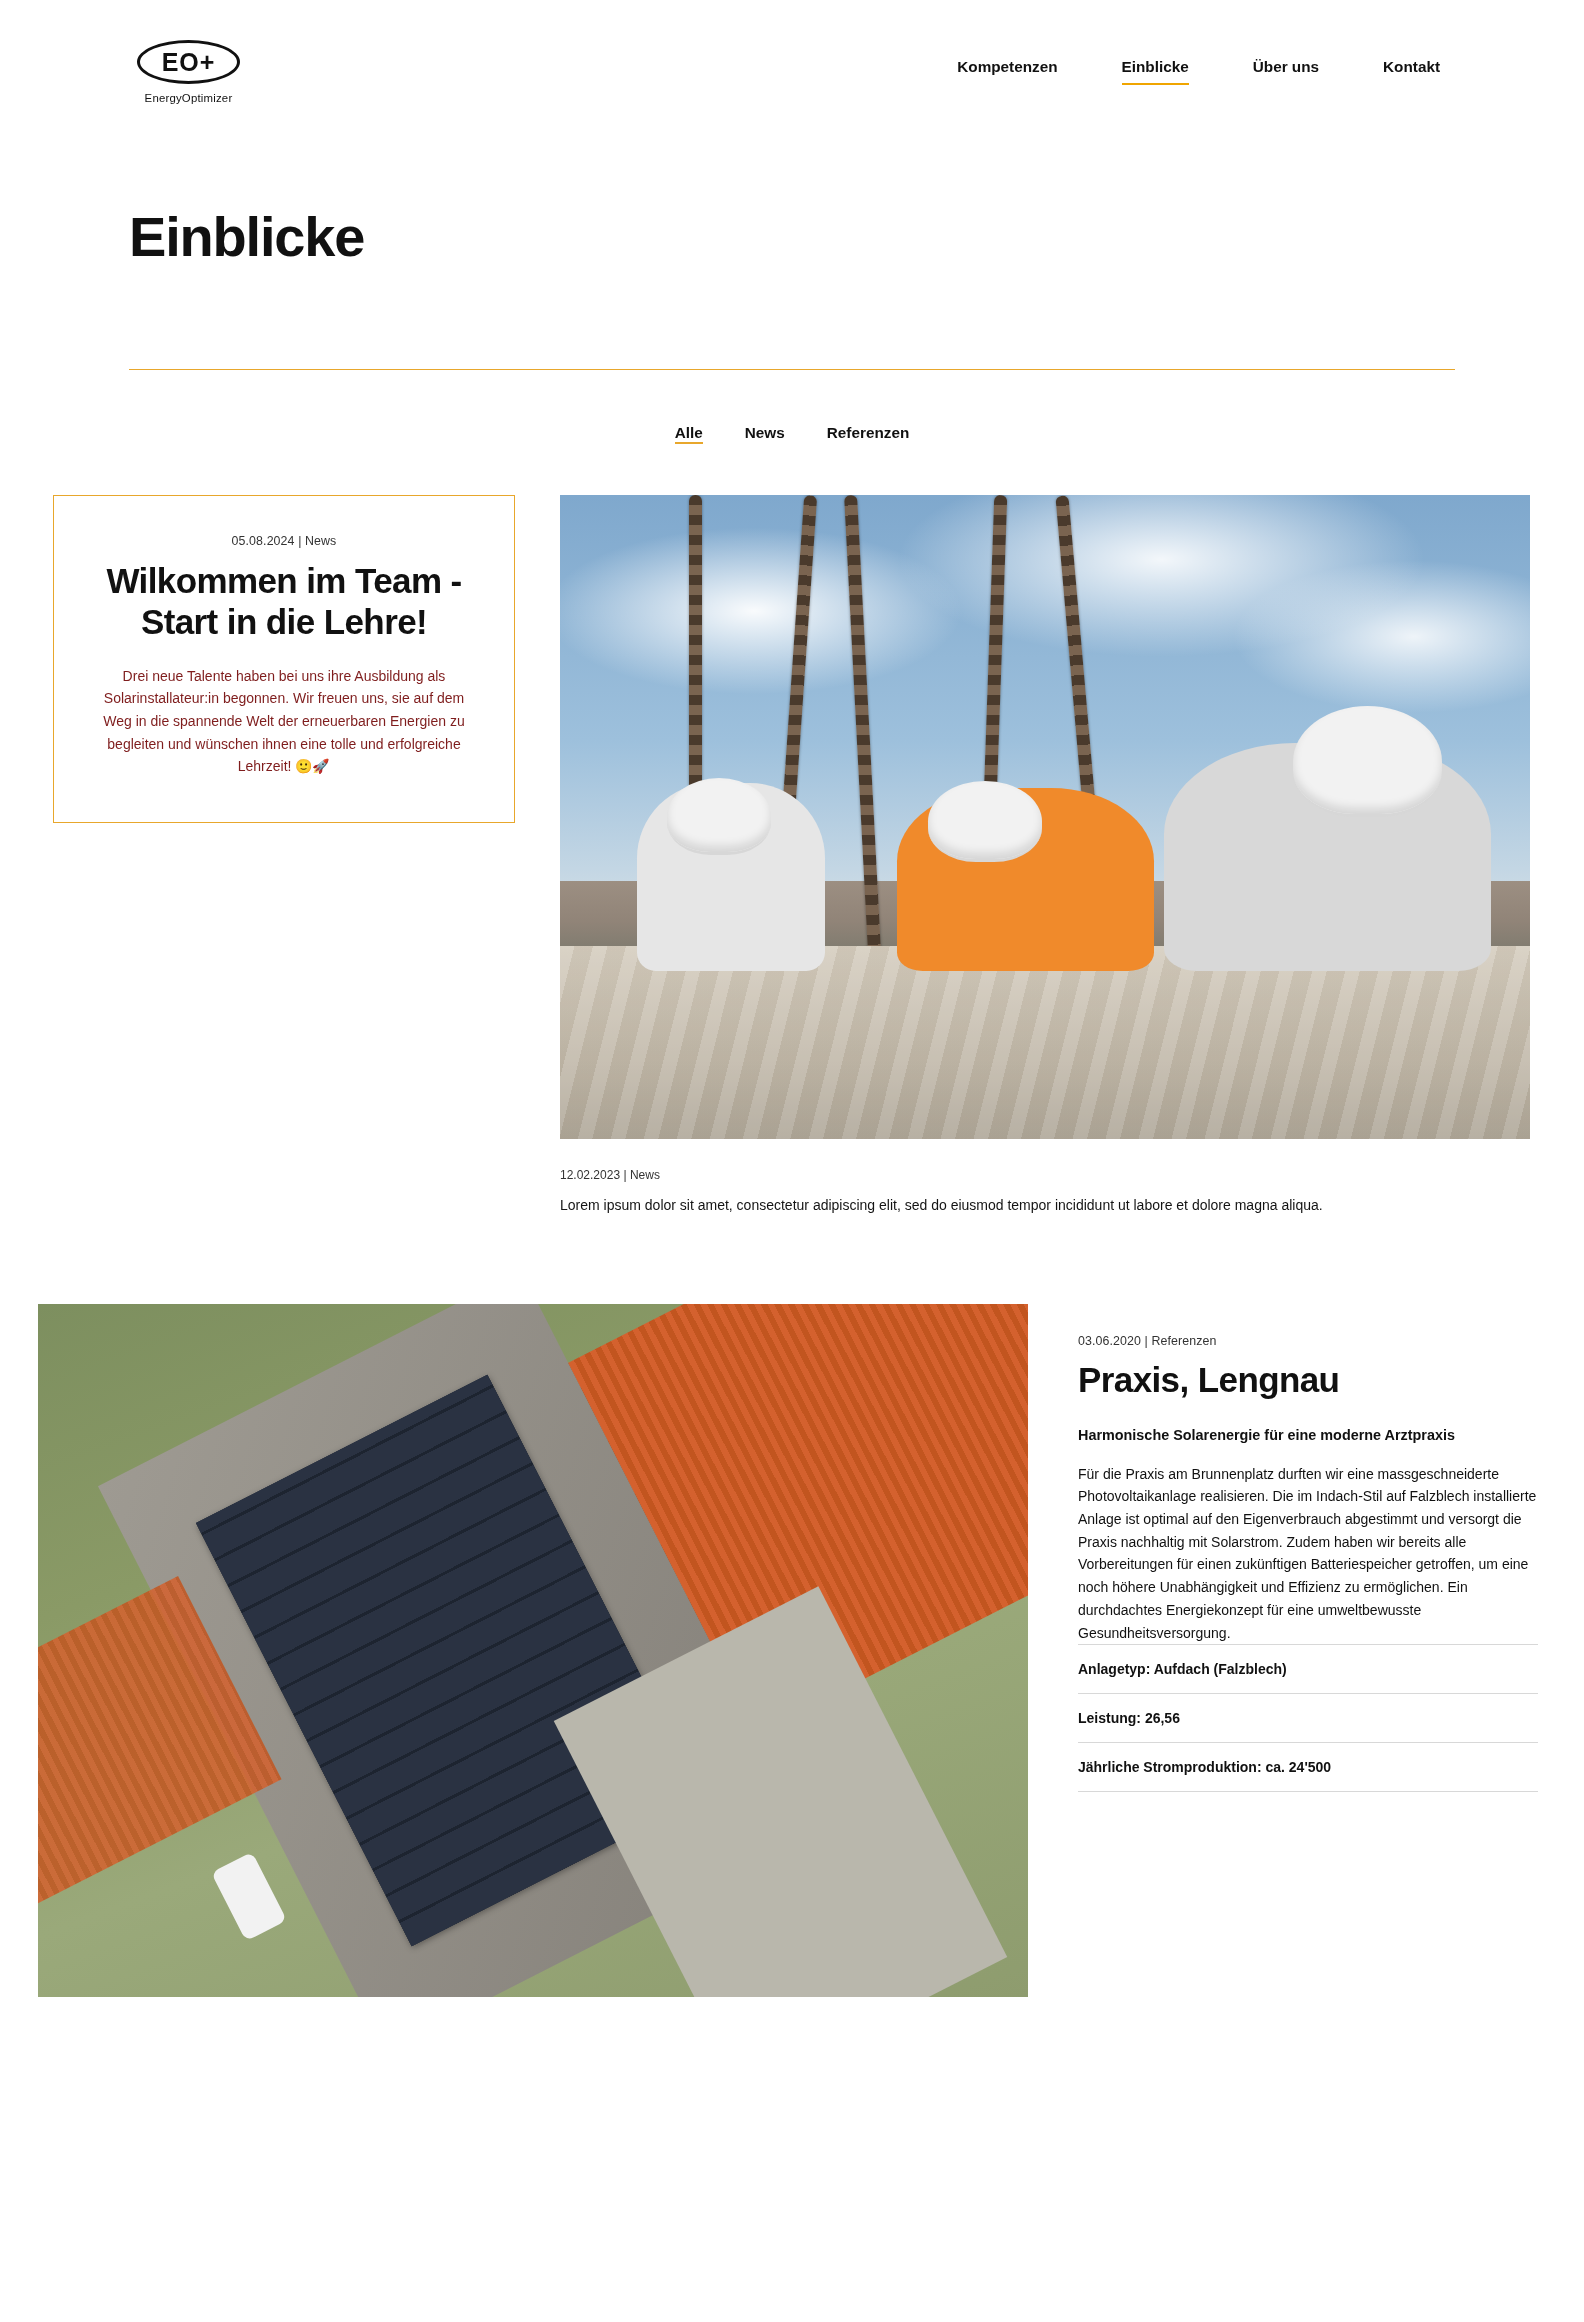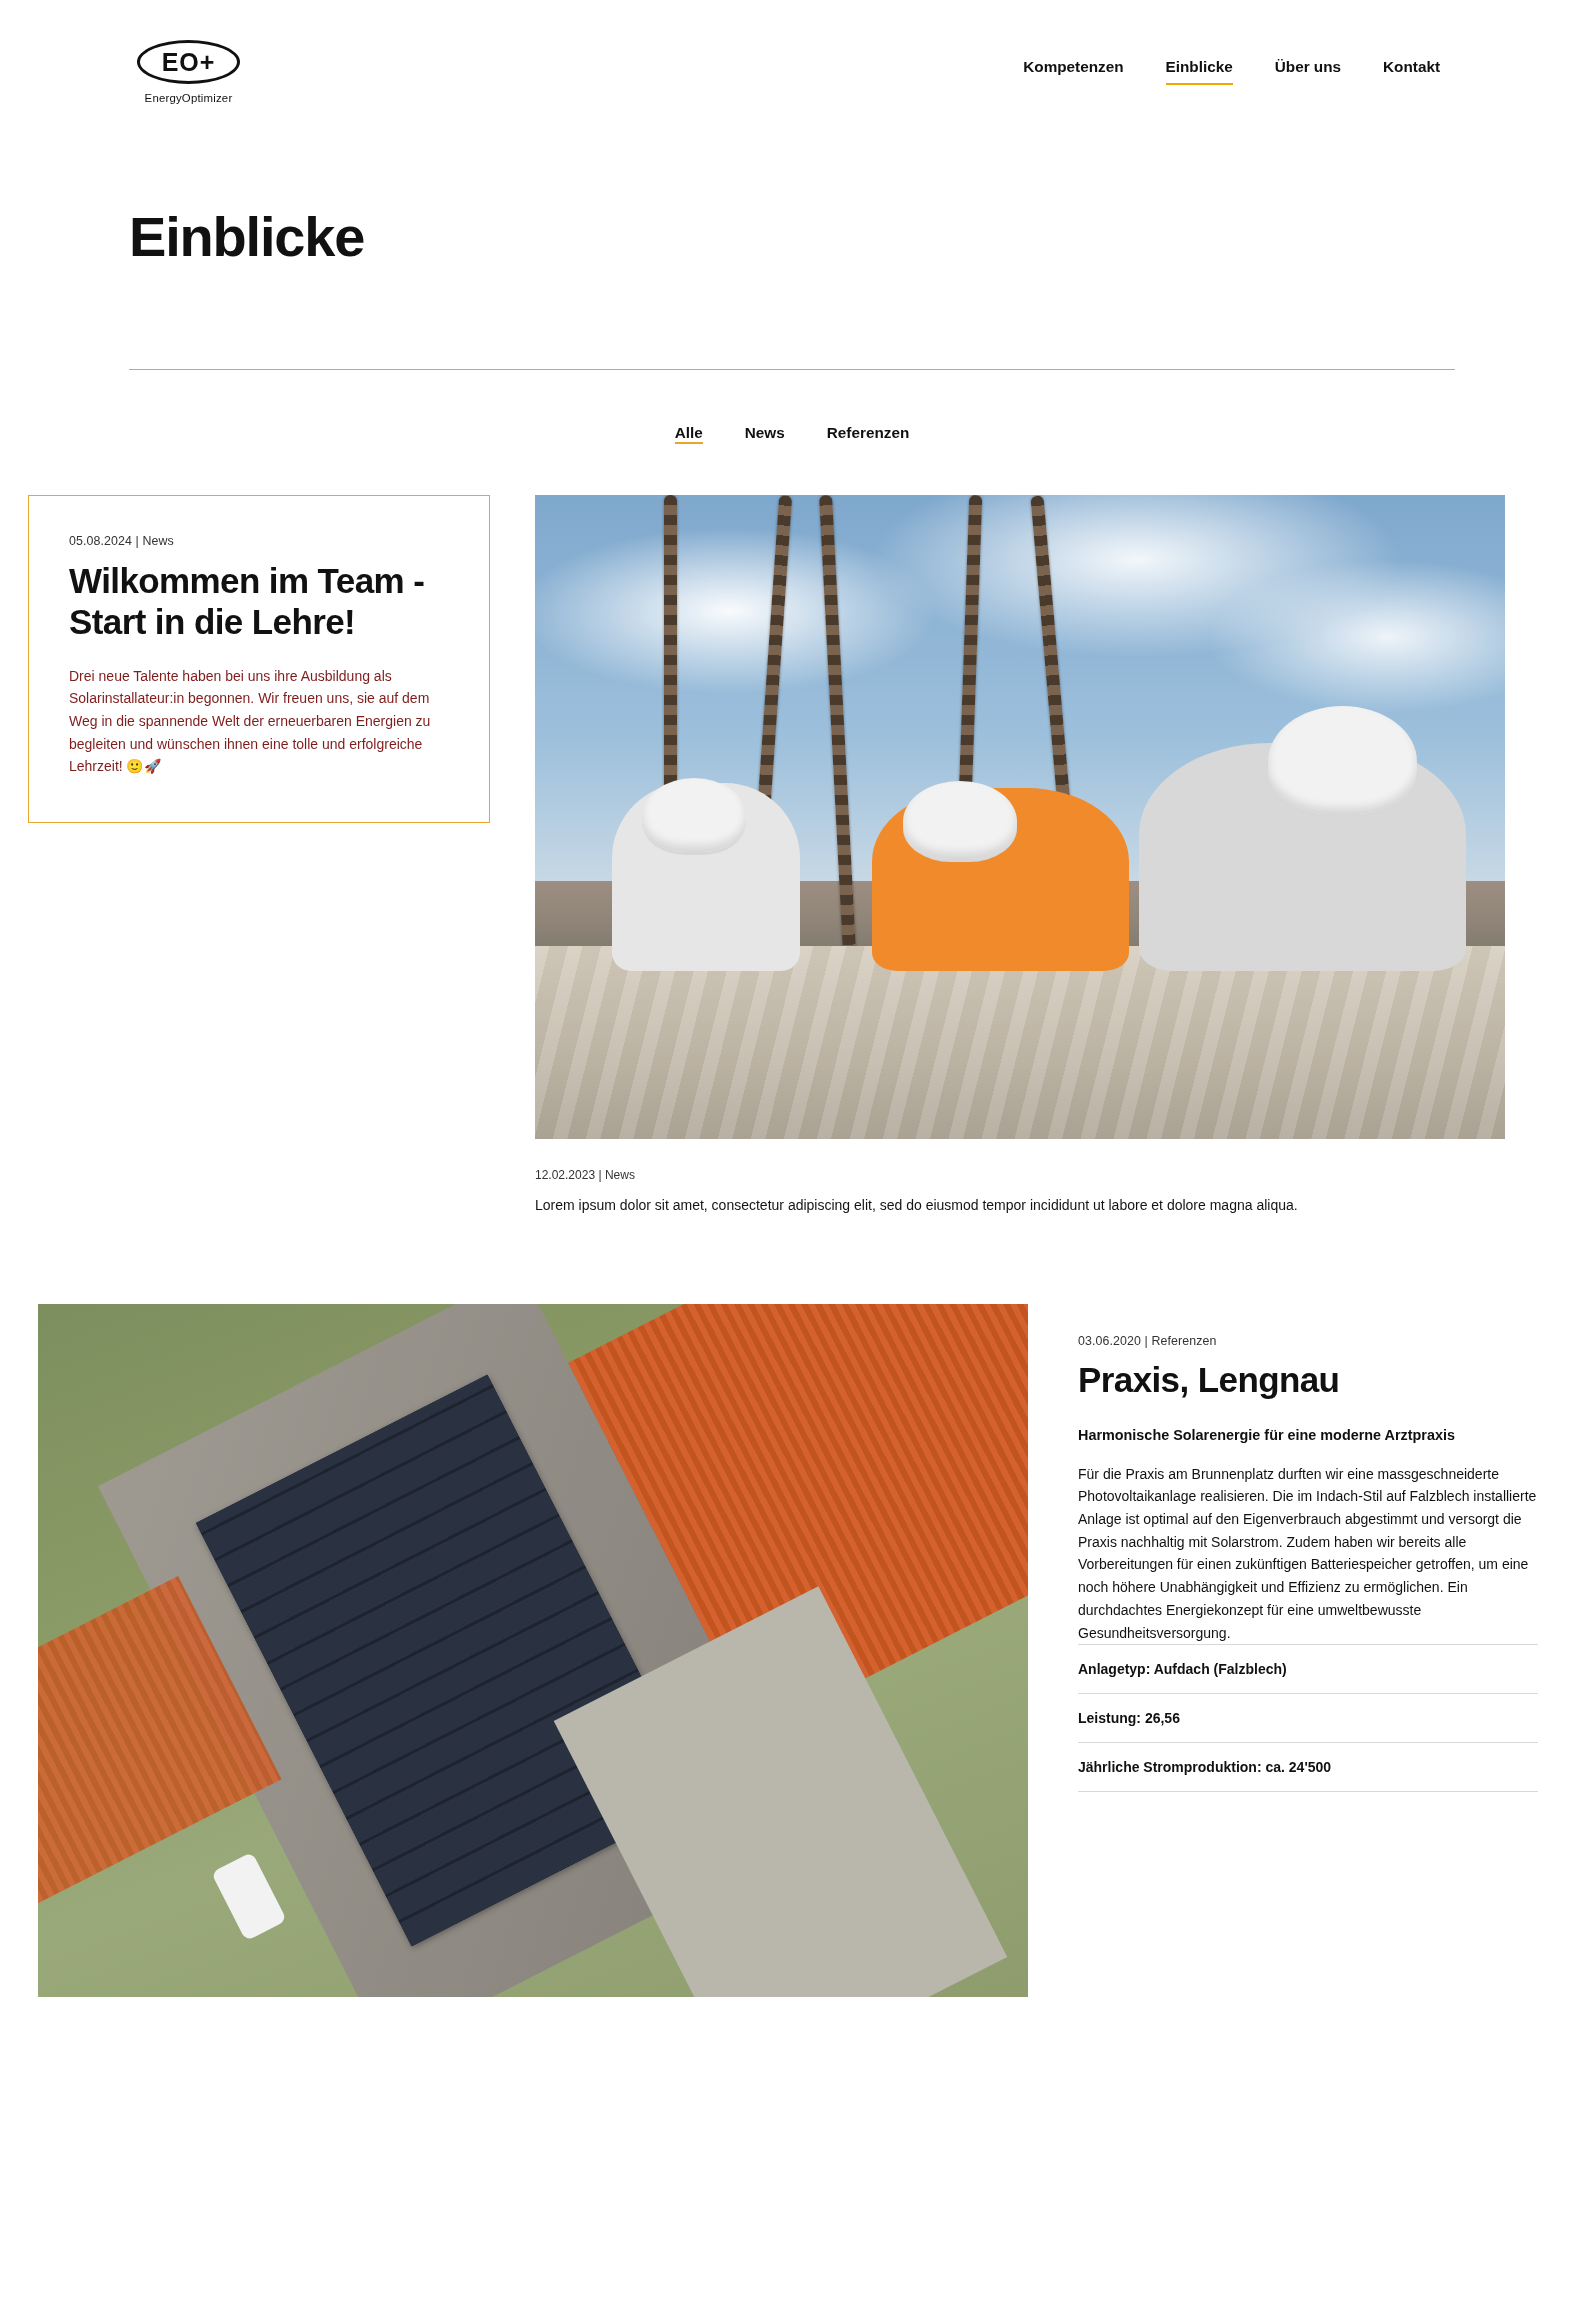--- a/index.html
+++ b/index.html
@@ -44,21 +44,21 @@
   }
   .logo-sub {
     margin-top: 8px;
     font-size: 11.4px;
     letter-spacing: 0.2px;
     color: #111;
   }
   .main-nav {
     margin-left: auto;
     display: flex;
-    gap: 42px;
+    gap: 64px;
     align-items: center;
     padding-top: 18px;
     padding-right: 45px;
   }
   .nav-item {
     font-size: 15.3px;
     font-weight: bold;
     color: #111;
     text-decoration: none;
     padding-bottom: 7px;
@@ -112,23 +112,24 @@
   .filter-tab.active { border-bottom-color: #e8a72c; }
 
   
   .row-one {
     margin-top: 51px;
     display: flex;
     align-items: flex-start;
   }
   .card-featured {
     width: 462px;
-    margin-left: 28px;
+    margin-left: 53px;
     border: 1.5px solid #e8a72c;
     padding: 38px 40px 44px 40px;
+    text-align: center;
   }
   .meta-line {
     font-size: 12.4px;
     color: #333;
     letter-spacing: 0.1px;
   }
   .card-featured h2 {
     margin: 13px 0 0 0;
     font-size: 35px;
     line-height: 1.17;

